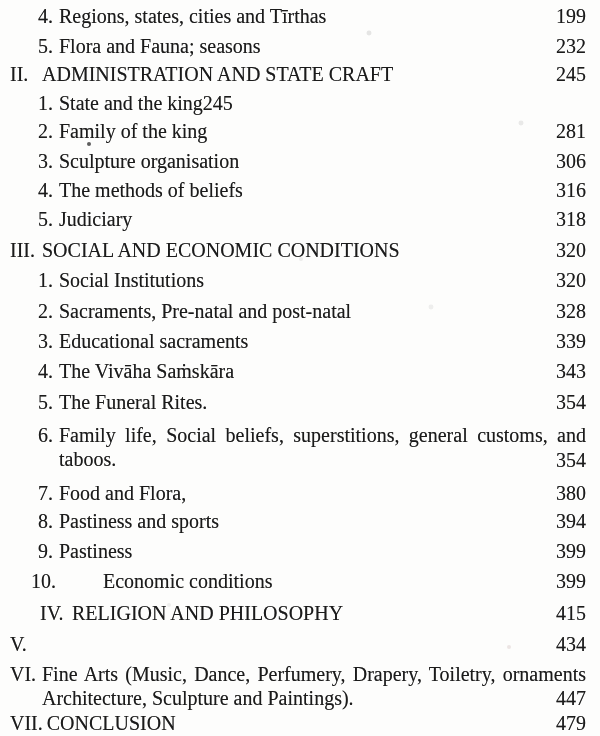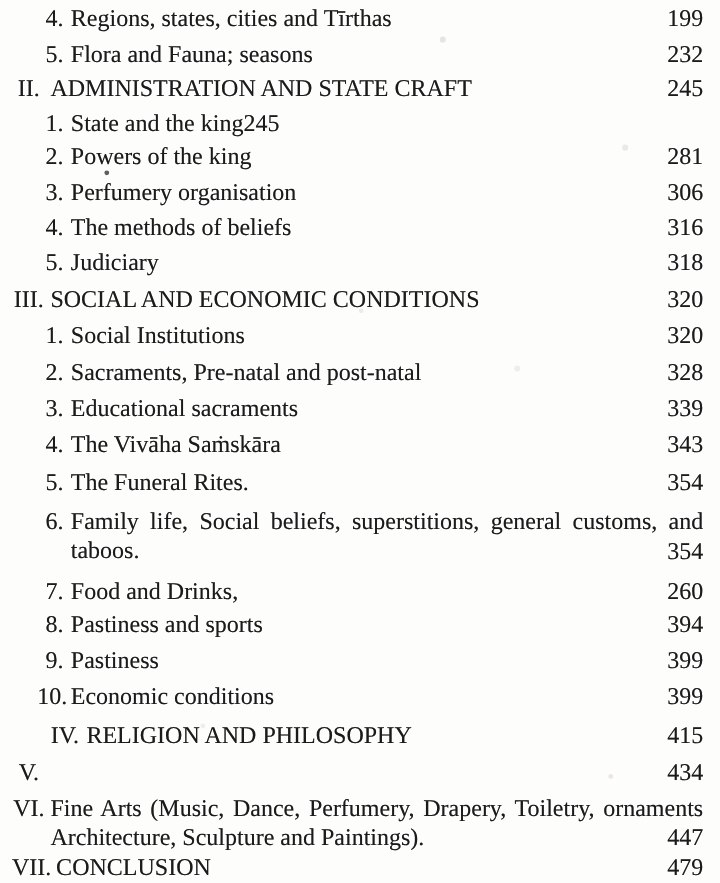--- a/index.html
+++ b/index.html
@@ -20,35 +20,35 @@
     left: 10px;
     right: 14px;
     display: flex;
     align-items: baseline;
     white-space: nowrap;
   }
   
   .sub { padding-left: 21px; }
   .sub .num { flex: none; width: 22px; text-align: right; margin-right: 6px; }
   
-  .section .num { flex: none; min-width: 28px; margin-right: 4px; text-align: center; }
+  .section .num { flex: none; min-width: 28px; margin-right: 4px; }
   .label { flex: none; }
   .page-num { margin-left: auto; flex: none; }
   
   .fill { flex: 1; white-space: normal; text-align: justify; text-align-last: justify; }
   .page-only { justify-content: flex-end; }
   .cont { left: 42px; }
   
   .r1  { top: 4px; }   .r2  { top: 34px; }  .r3  { top: 62px; }
   .r4  { top: 91px; }  .r5  { top: 119px; } .r6  { top: 149px; }
   .r7  { top: 178px; } .r8  { top: 207px; } .r9  { top: 238px; }
   .r10 { top: 268px; } .r11 { top: 299px; } .r12 { top: 329px; }
   .r13 { top: 359px; } .r14 { top: 390px; } .r15a { top: 423px; }
   .r15b { top: 448px; } .r16 { top: 481px; } .r17 { top: 509px; }
-  .r18 { top: 539px; } .r19 { top: 569px; } .r20 { top: 601px; margin-left: 30px; }
+  .r18 { top: 539px; } .r19 { top: 569px; gap: 44px; } .r20 { top: 601px; margin-left: 30px; }
   .r21 { top: 632px; } .r22a { top: 662px; } .r22b { top: 686px; }
   .r23 { top: 711px; }
   
   .noise {
     position: absolute; top: 0; left: 0; width: 2px; height: 2px;
     background: transparent; border-radius: 50%;
     box-shadow:
       88px 143px 0 1px rgba(40,40,40,0.75),
       368px 32px 0 1.5px rgba(120,120,120,0.18),
       520px 122px 0 1.5px rgba(120,120,120,0.15),
@@ -83,27 +83,27 @@
   </div>
 
   <div class="row sub r4">
     <span class="num">1.</span>
     <span class="label">State and the king245</span>
     <span class="page-num"></span>
   </div>
 
   <div class="row sub r5">
     <span class="num">2.</span>
-    <span class="label">Powers of the king</span>
+    <span class="label">Family of the king</span>
     <span class="page-num">281</span>
   </div>
 
   <div class="row sub r6">
     <span class="num">3.</span>
-    <span class="label">Perfumery organisation</span>
+    <span class="label">Sculpture organisation</span>
     <span class="page-num">306</span>
   </div>
 
   <div class="row sub r7">
     <span class="num">4.</span>
     <span class="label">The methods of beliefs</span>
     <span class="page-num">316</span>
   </div>
 
   <div class="row sub r8">
@@ -151,22 +151,22 @@
   <div class="row sub r15a">
     <span class="num">6.</span>
     <span class="fill">Family life, Social beliefs, superstitions, general customs, and taboos.</span>
   </div>
   <div class="row page-only r15b">
     <span class="page-num">354</span>
   </div>
 
   <div class="row sub r16">
     <span class="num">7.</span>
-    <span class="label">Food and Drinks,</span>
-    <span class="page-num">260</span>
+    <span class="label">Food and Flora,</span>
+    <span class="page-num">380</span>
   </div>
 
   <div class="row sub r17">
     <span class="num">8.</span>
     <span class="label">Pastiness and sports</span>
     <span class="page-num">394</span>
   </div>
 
   <div class="row sub r18">
     <span class="num">9.</span>

